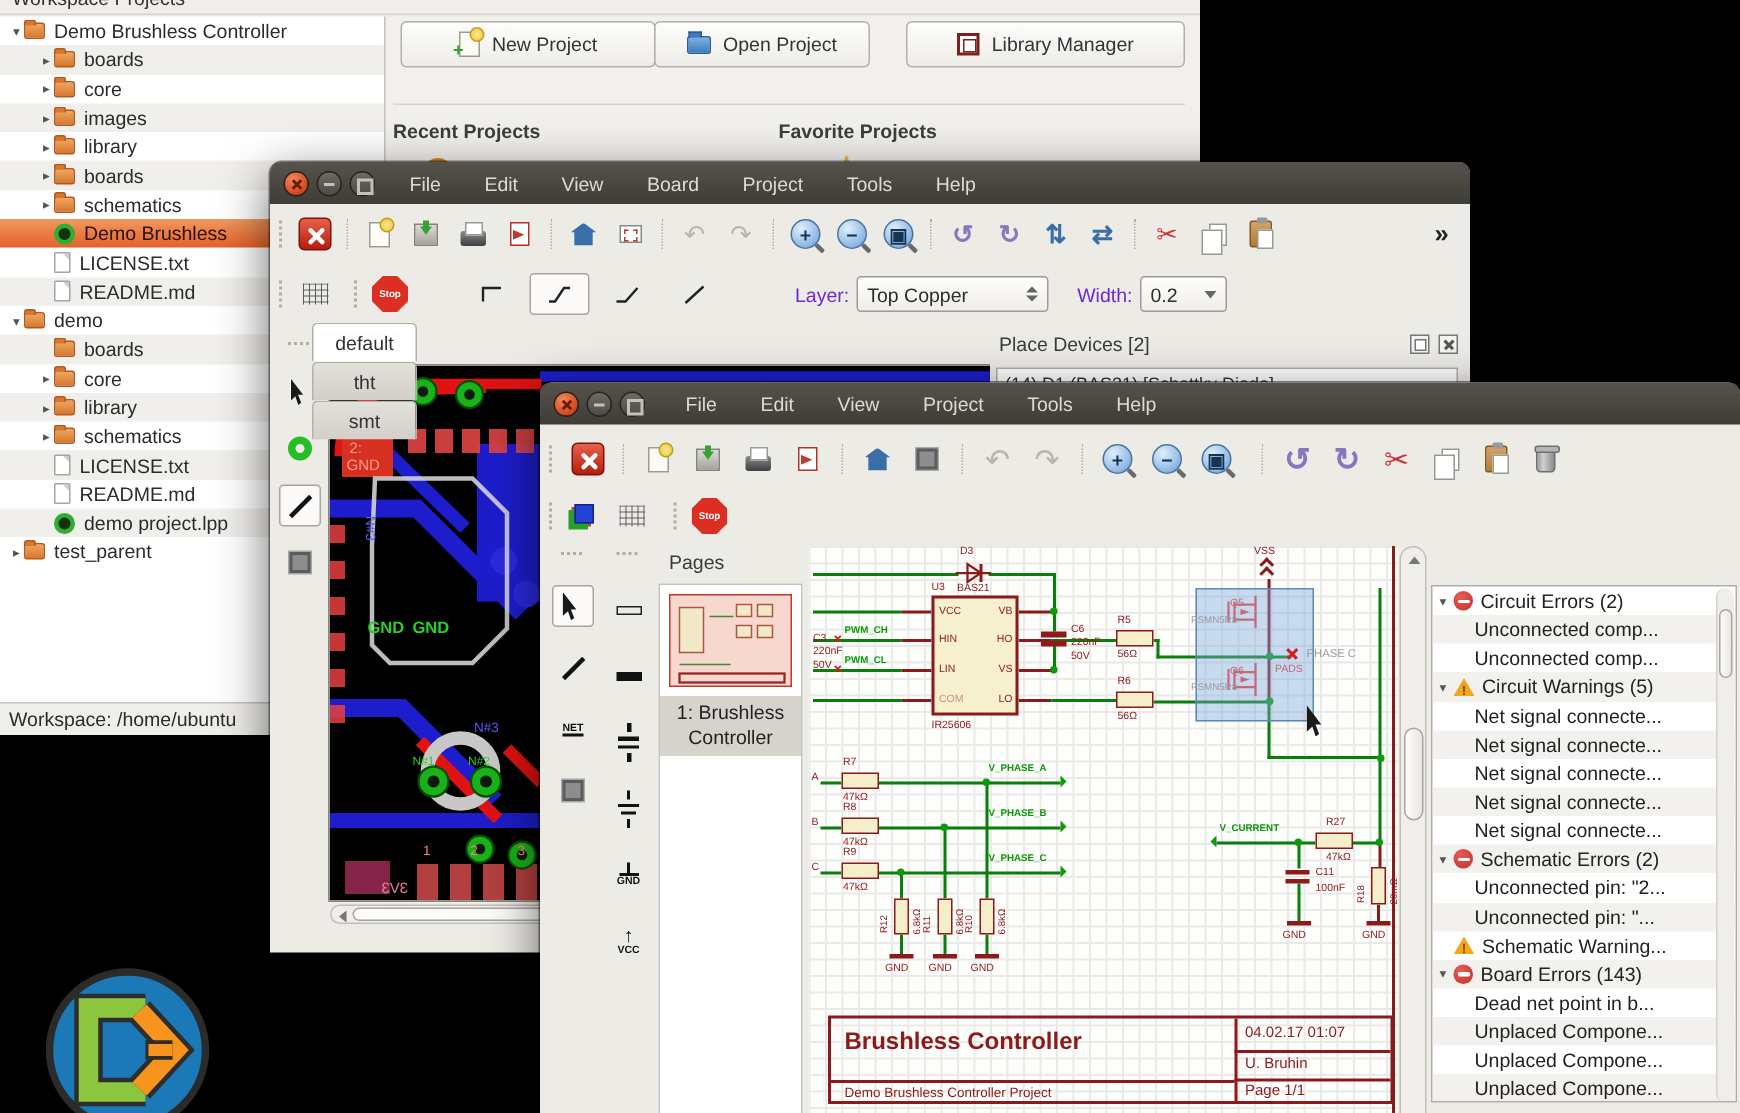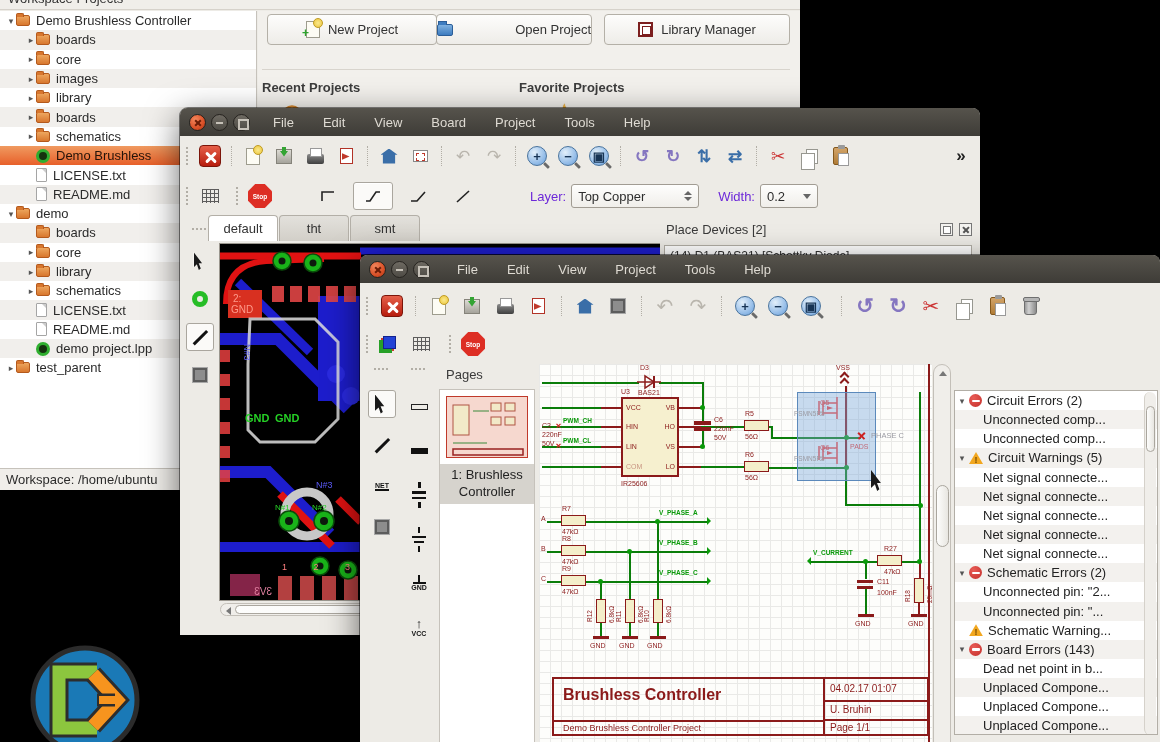--- a/index.html
+++ b/index.html
@@ -232,21 +232,21 @@
         </div>
     </div>
 
     <div style="position:absolute; left:258px; top:25px; right:0; bottom:22px; background:#f2f0ec; overflow:hidden;">
       <div class="btn" style="left:9px; top:3px; width:170px;">
           <span class="i-new" style="position:relative;">
             <span style="position:absolute; left:-5px; bottom:-3px; color:#2da42d; font-weight:bold; font-size:12px;">+</span>
           </span>
           <span>New Project</span>
         </div>
-      <div class="btn" style="left:178px; top:3px; width:156px;justify-content:space-between;">
+      <div class="btn" style="left:178px; top:3px; width:144px;">
           <span class="i-fold-blue"></span>
           <span>Open Project</span>
         </div>
       <div class="btn" style="left:346px; top:3px; width:186px;">
           <span class="i-libchip"></span>
           <span>Library Manager</span>
         </div>
       <div style="position:absolute; left:4px; right:10px; top:58px; border-top:1px solid #d8d4cd;"></div>
       <div style="position:absolute; left:4px; top:69px; font-size:13px; font-weight:bold; color:#3c3c3c;">Recent Projects</div>
       <div style="position:absolute; left:261px; top:69px; font-size:13px; font-weight:bold; color:#3c3c3c;">Favorite Projects</div>
@@ -368,21 +368,21 @@
             <i class="dn"></i>
           </span>
         </span>
       <span class="lbl" style="margin-left:14px;">Width:</span>
       <span class="combo" style="width:58px;">
           <span style="flex:1;">0.2</span>
           <i style="width:0;height:0;border-left:4px solid transparent;border-right:4px solid transparent;border-top:5px solid #666;"></i>
         </span>
     </div>
 
-    <div style="position:absolute; left:28px; top:107px; display:flex; z-index:1;">
+    <div style="position:absolute; left:28px; top:107px; display:flex; z-index:1;flex-direction:column;">
       <span class="tab active">default</span>
       <span class="tab">tht</span>
       <span class="tab">smt</span>
     </div>
 
     <div style="position:absolute; left:3px; top:115px; width:34px; display:flex; flex-direction:column; align-items:center; gap:10px;">
       <span class="hdl" style="transform:rotate(90deg); height:14px;"></span>
       <span class="vt">
           <span class="cursor" style="width:13px; height:18px;"></span>
         </span>

